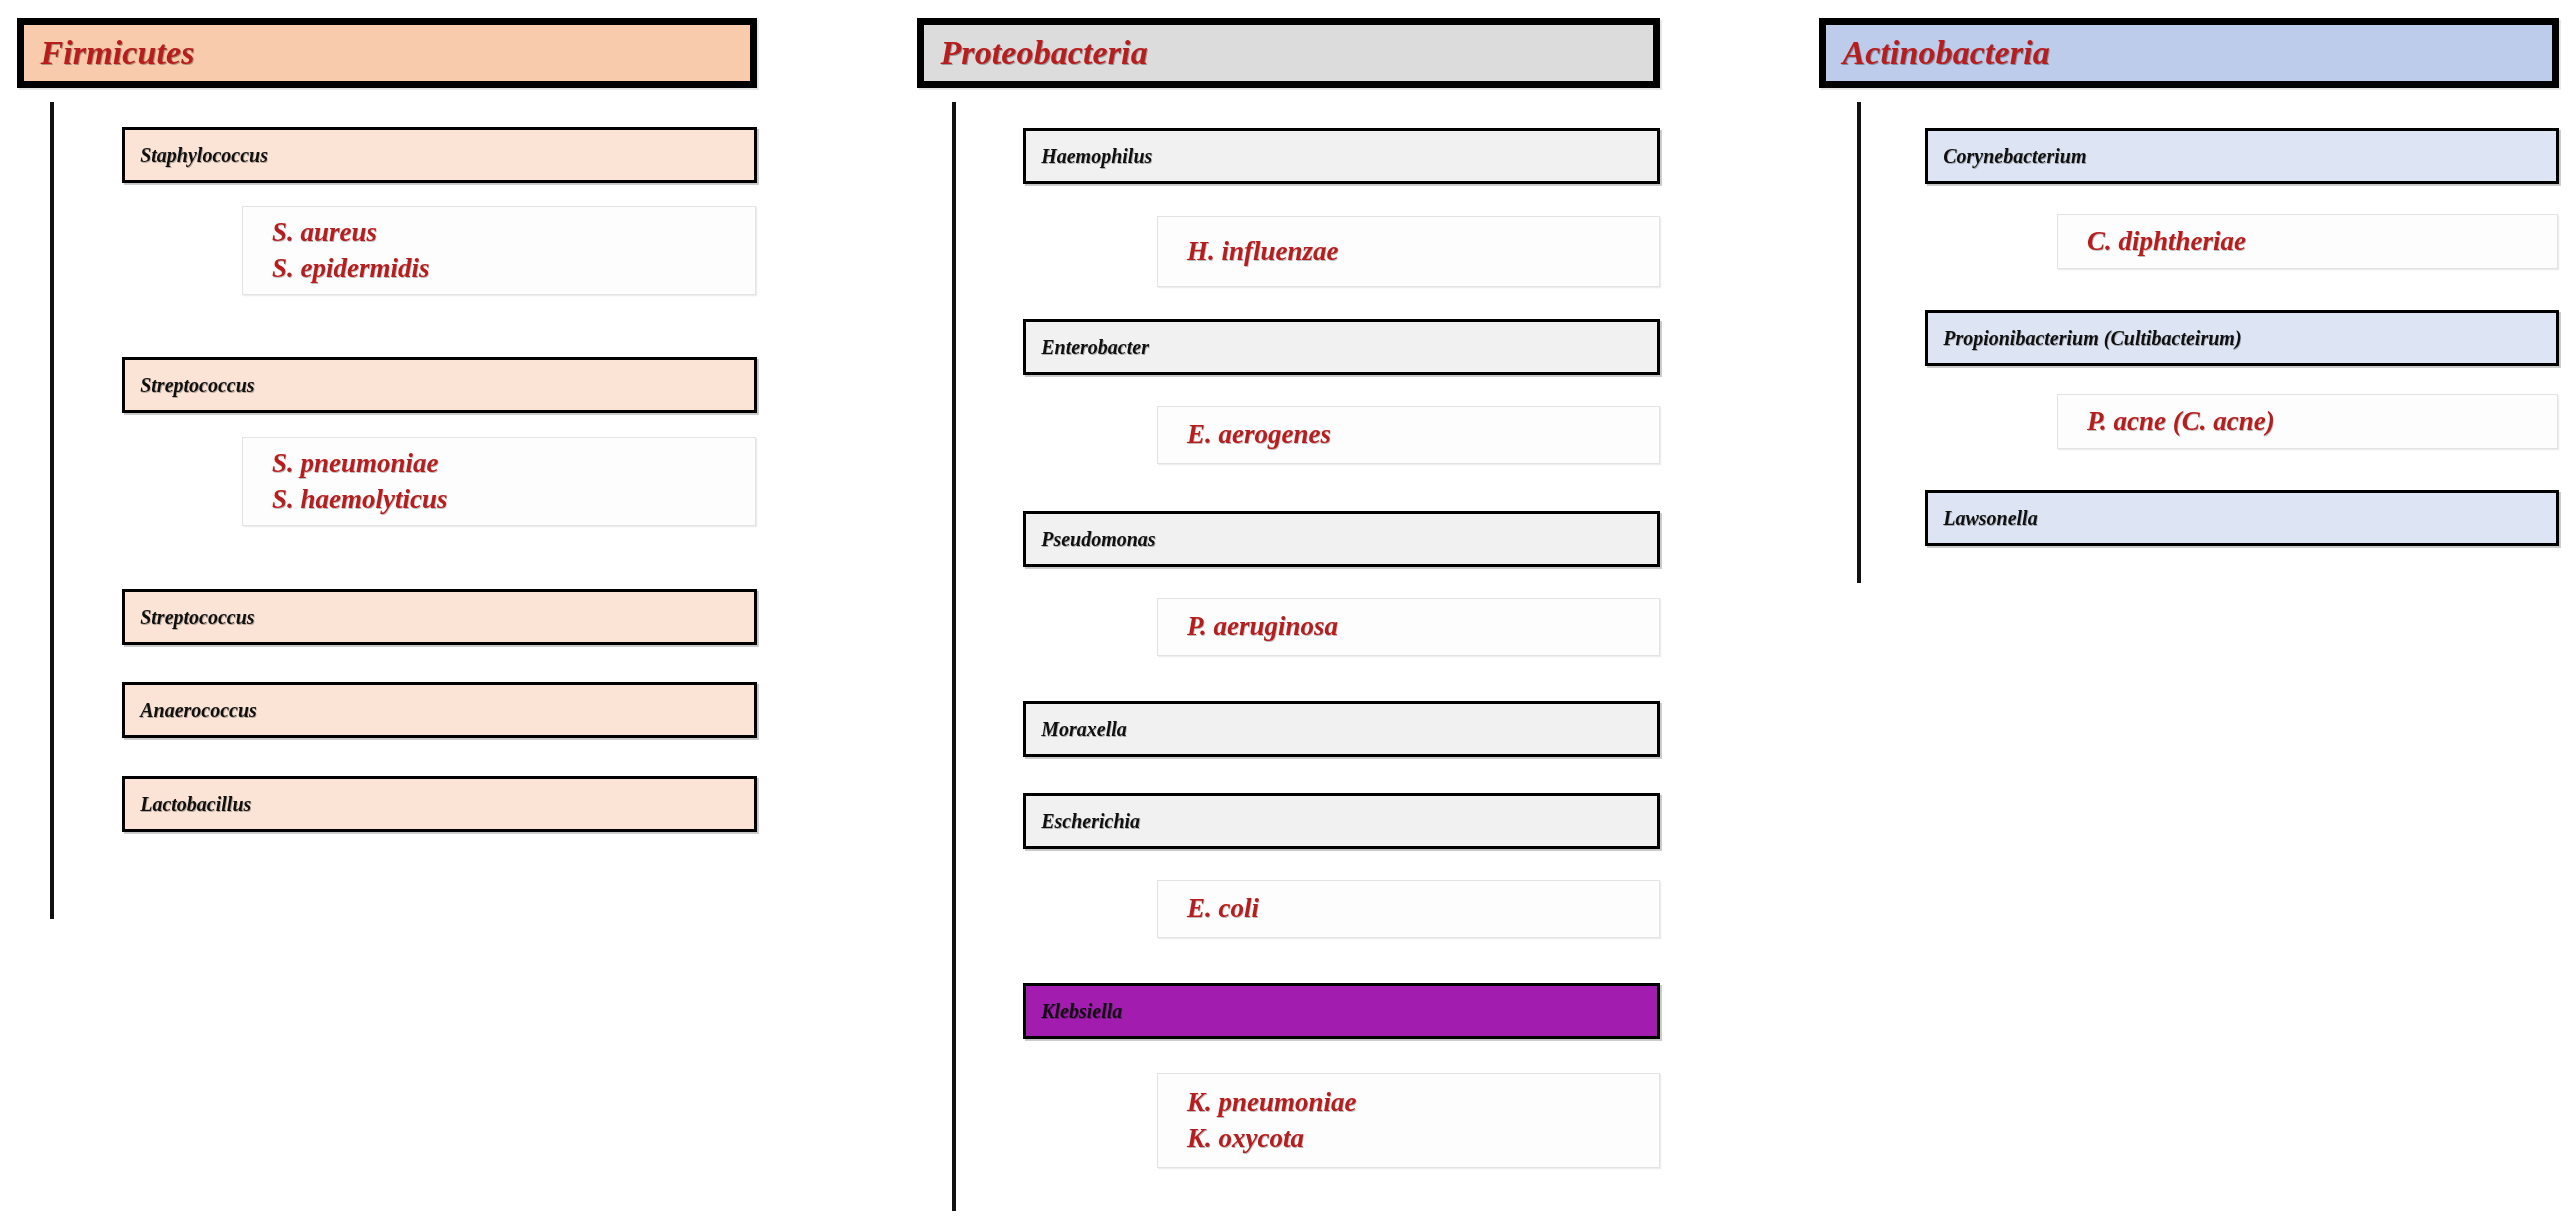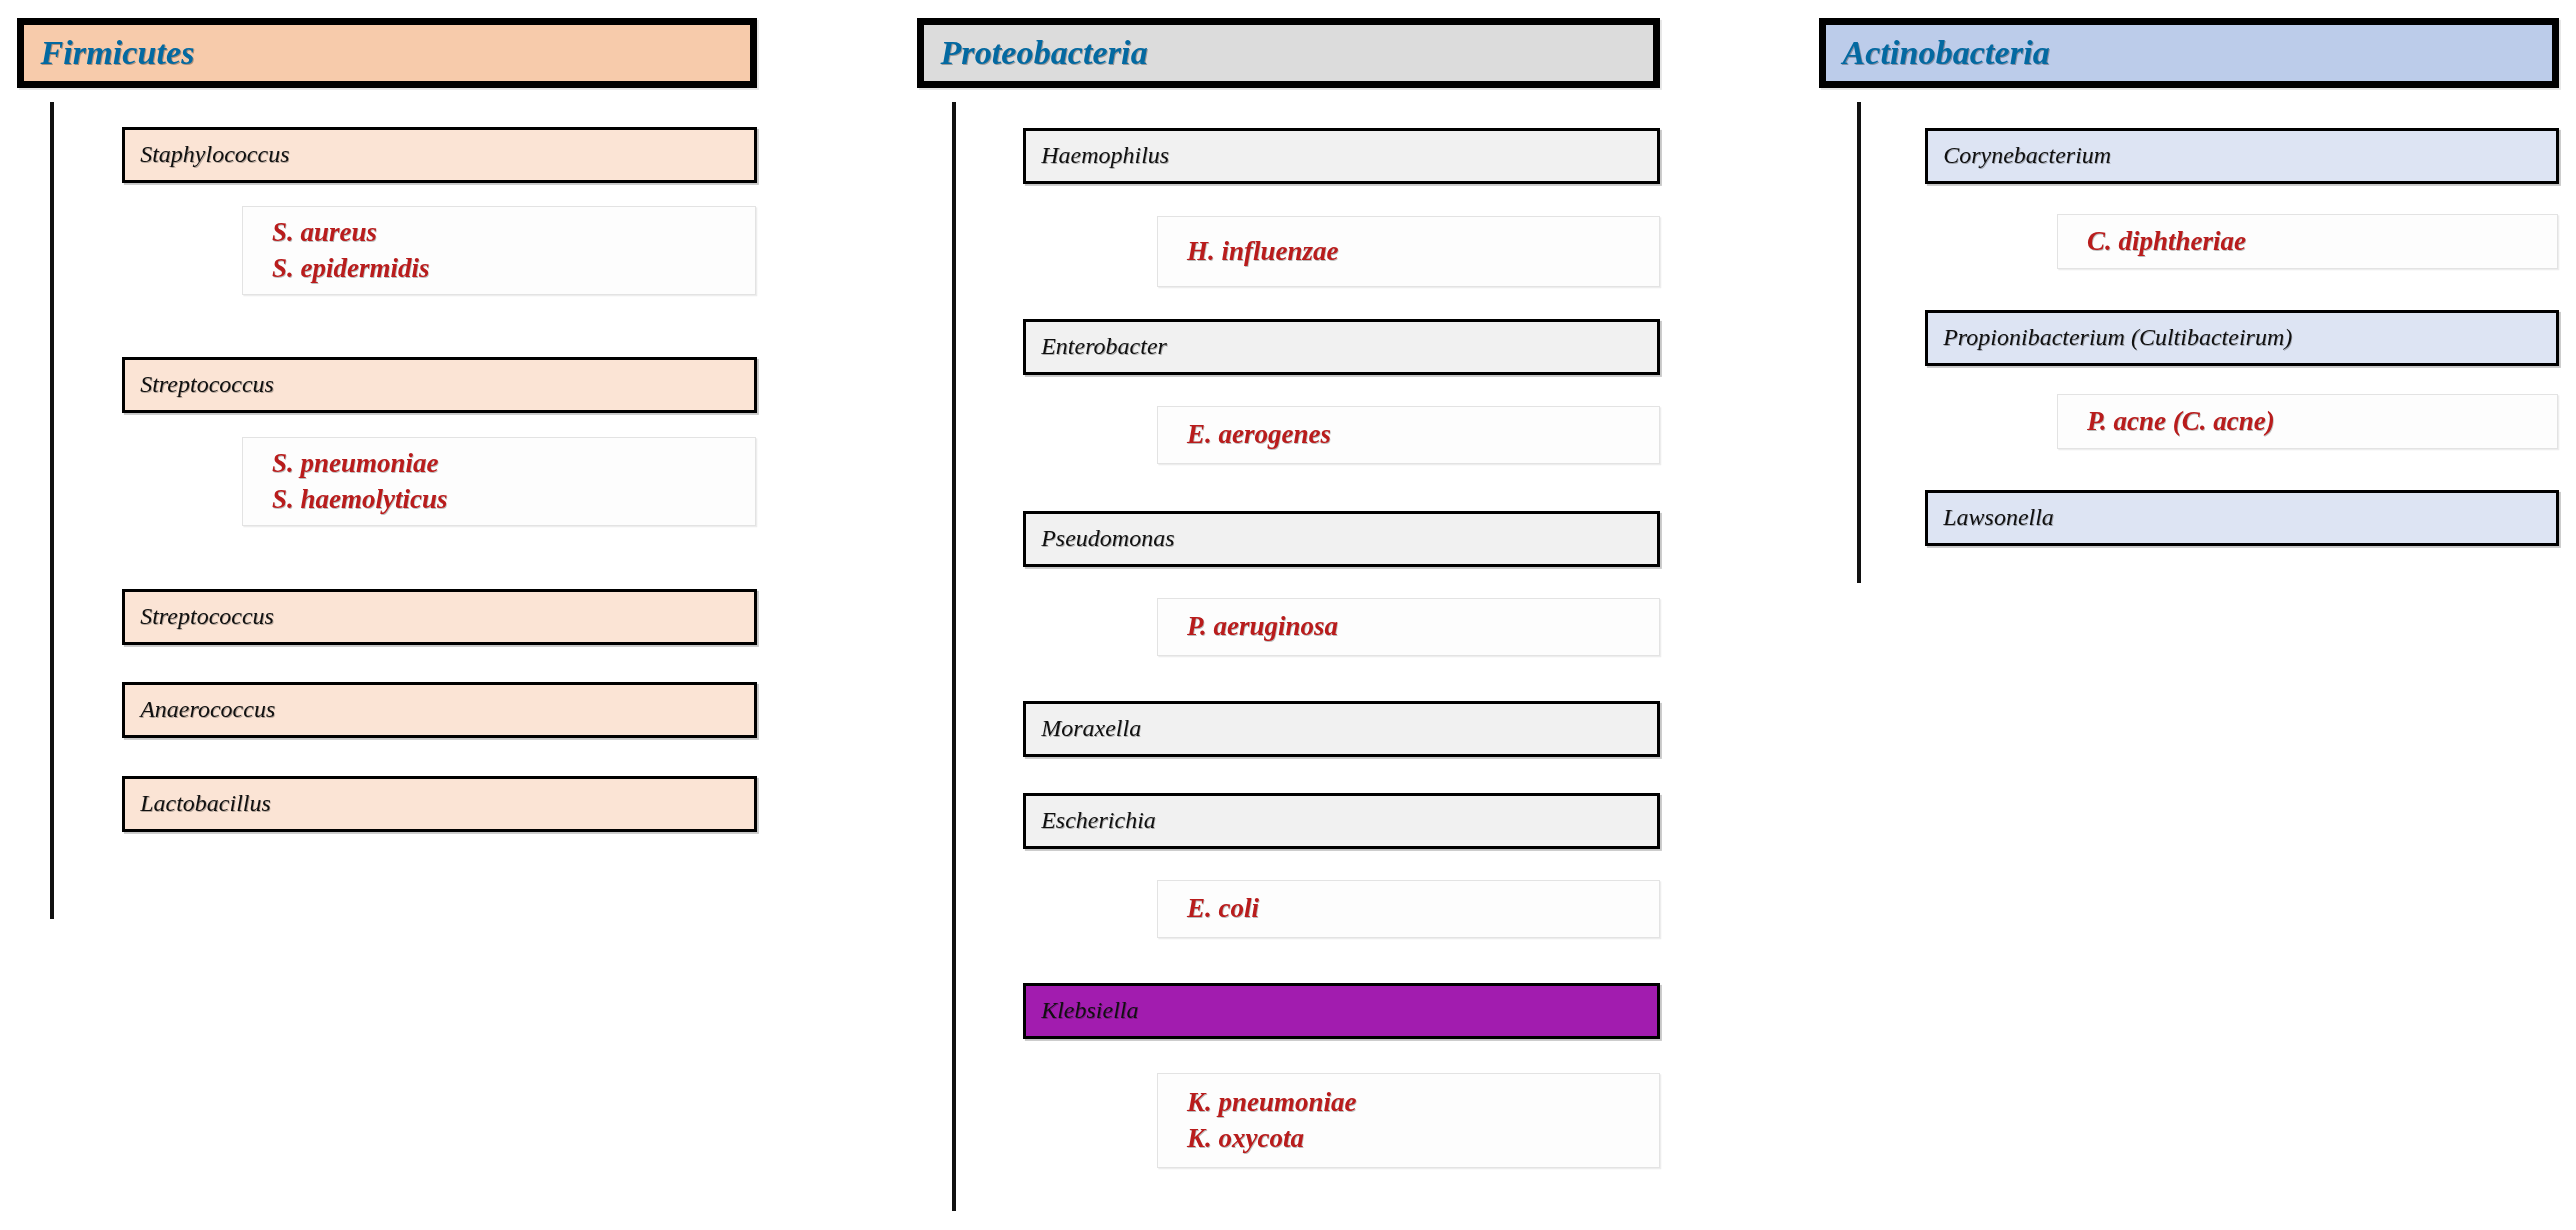--- a/index.html
+++ b/index.html
@@ -30,34 +30,34 @@
     border: 7.6px solid #000000;
     padding: 0 0 0 16.5px;
     box-shadow: 1.9px 1.9px 0 rgba(0,0,0,0.10);
   }
   .phylum .lbl {
     font-style: italic;
     font-weight: 700;
     font-size: 34px;
     line-height: 1.05;
     letter-spacing: 0.1px;
-    color: #0369a1;
+    color: #b91c1c;
     text-shadow: 1px 1px 0 rgba(0,0,0,0.30);
   }
 
   
   .genus {
     border: 3.2px solid #0d0d0d;
     padding: 0 0 0 15.2px;
     box-shadow: 1.9px 1.9px 0 rgba(0,0,0,0.22);
   }
   .genus .lbl {
     font-style: italic;
-    font-weight: 400;
-    font-size: 24px;
+    font-weight: 700;
+    font-size: 20px;
     line-height: 1.05;
     color: #101010;
     text-shadow: 0.8px 0.8px 0 rgba(0,0,0,0.28);
   }
 
   
   .species {
     border: 1.9px solid #e3e3e3;
     background: #fdfdfd;
     padding: 0 0 0 29px;

